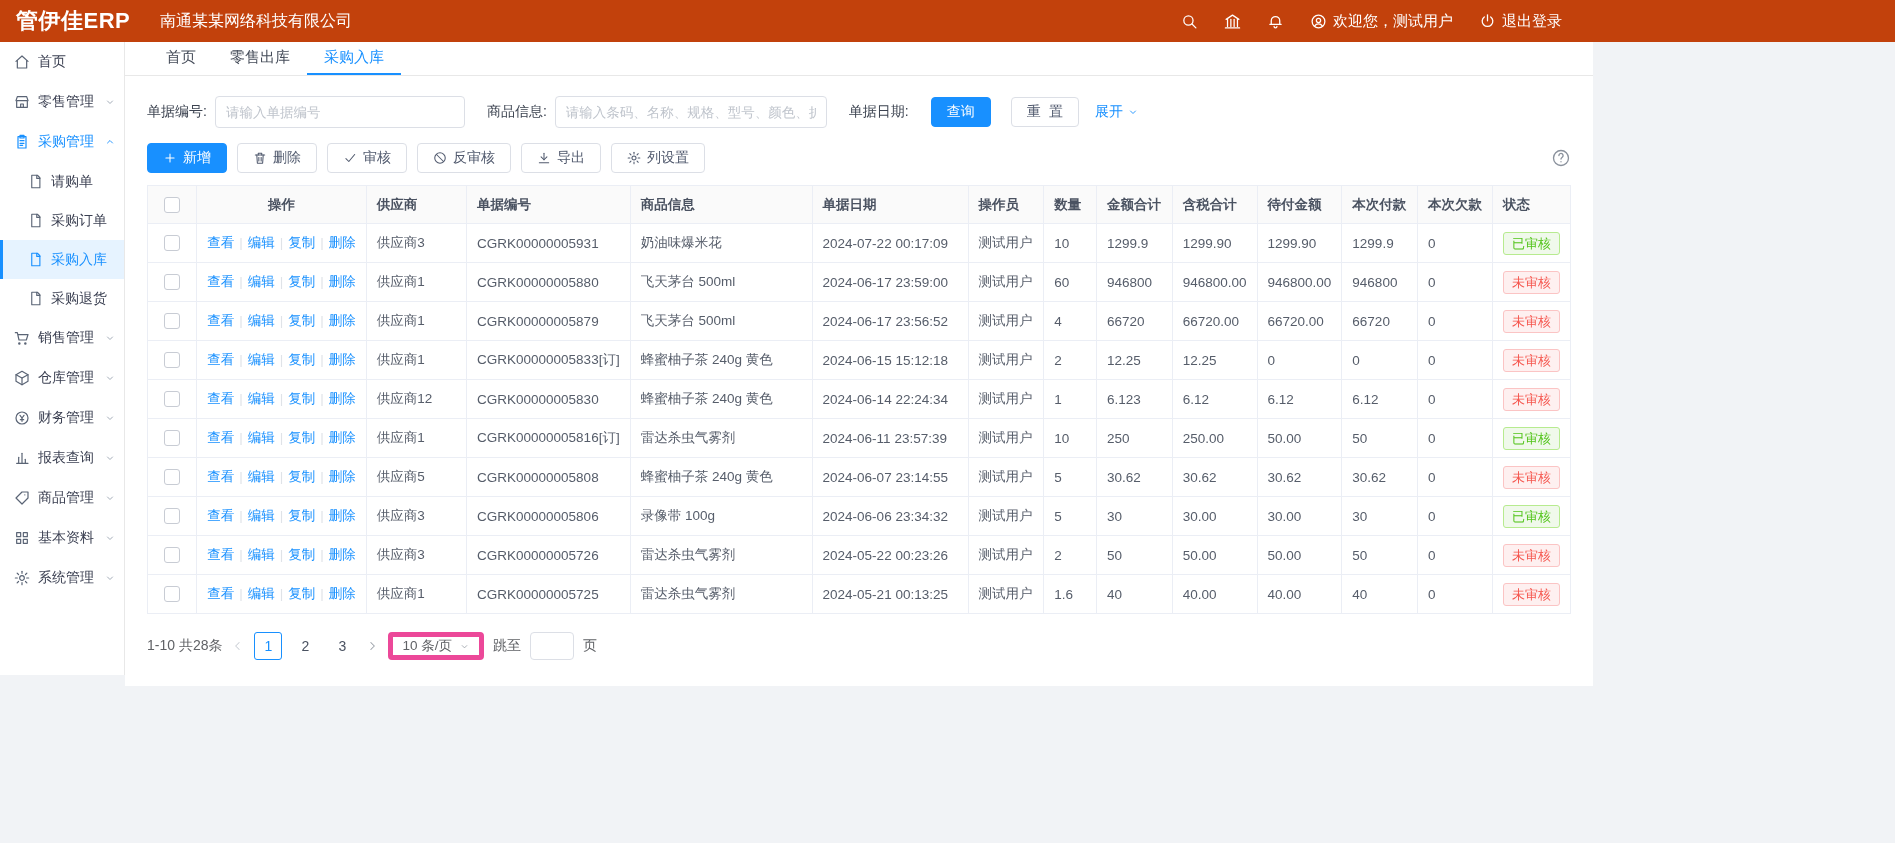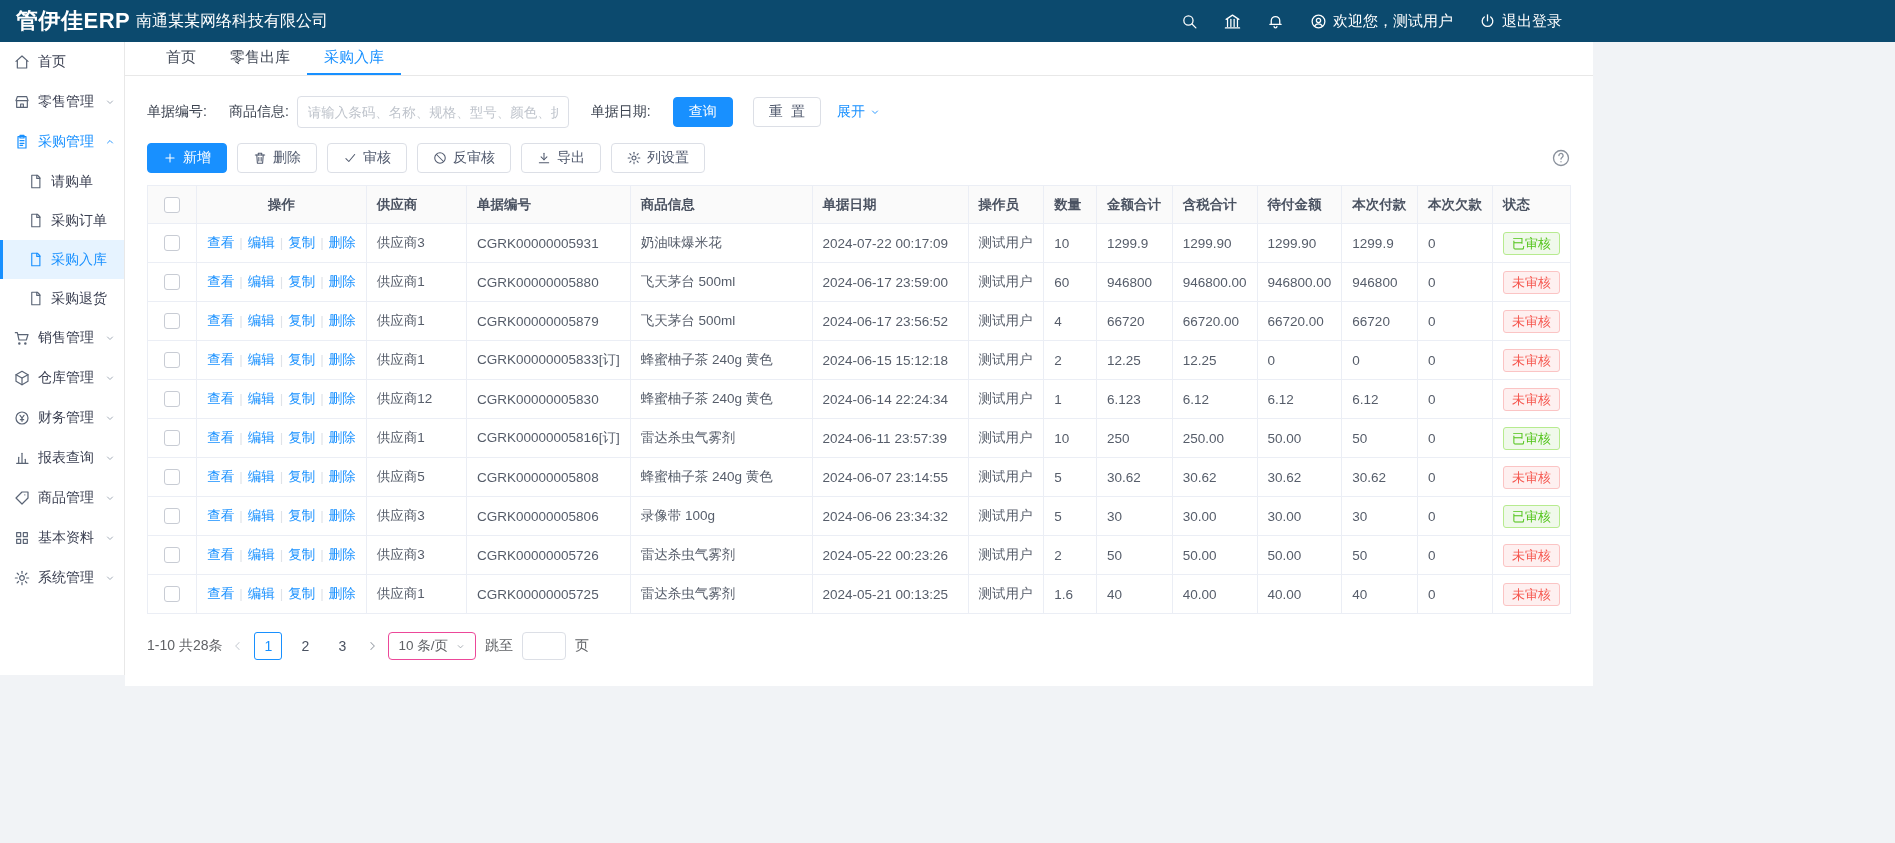--- a/index.html
+++ b/index.html
@@ -1,23 +1,23 @@
 <!DOCTYPE html>
 <html><head>
 <meta charset="utf-8">
 <style>
   *{margin:0;padding:0;box-sizing:border-box}
   html,body{width:1895px;height:843px}
   body{font-family:"Liberation Sans","DejaVu Sans",sans-serif;background:#f1f3f6;color:#333;font-size:14px;overflow:hidden}
   .ico{fill:none;stroke:currentColor;stroke-width:1.8;stroke-linecap:round;stroke-linejoin:round;flex:none;width:16px;height:16px}
 
   
-  .header{height:42px;background:#0c4a6e;display:flex;align-items:center;color:#fff;padding:0 16px}
+  .header{height:42px;background:#c2410c;display:flex;align-items:center;color:#fff;padding:0 16px}
   .logo{font-size:22px;font-weight:bold;letter-spacing:.5px;width:116px;flex:none;cursor:pointer}
-  .company{font-size:16px;margin-left:4px;white-space:nowrap}
+  .company{font-size:16px;margin-left:28px;white-space:nowrap}
   .hspacer{flex:1}
   .hgroup{display:flex;align-items:center;gap:26px;margin-right:317px}
   .hbtn{display:flex;align-items:center;gap:6px;cursor:pointer;color:#fff;font-size:15px;white-space:nowrap}
   .hbtn .ico{width:17px;height:17px}
 
   
   .layout{display:flex;height:633px}
   .sidebar{width:125px;background:#fff;border-right:1px solid #e8e8e8;flex:none}
   .side-item,.side-sub{display:flex;align-items:center;gap:8px;cursor:pointer;color:#3a3f51;font-size:14px;white-space:nowrap}
   .side-item{height:40px;padding:0 8px 0 14px}
@@ -75,21 +75,21 @@
   .badge.danger{color:#f5564e;background:#fef0f0;border:1px solid #fbc4c4}
 
   
   .pagination{display:flex;align-items:center;gap:9px;padding-top:18px;color:#606266;font-size:14px;width:1423px}
   .page-nav{display:flex;color:#9aa0a8;cursor:pointer}
   .page-nav .ico{width:14px;height:14px}
   .page-nav.disabled{color:#ccd0d6;cursor:default}
   .pages{display:flex;gap:9px}
   .page-btn{min-width:28px;height:28px;display:inline-flex;align-items:center;justify-content:center;cursor:pointer;color:#4a5261;border:1px solid transparent;border-radius:3px}
   .page-btn.active{border-color:#1890ff;color:#1890ff;background:#fff}
-  .page-size{height:28px;border:1px solid #ec4899;border-radius:4px;display:inline-flex;align-items:center;gap:7px;padding:0 9px;background:#fff;cursor:pointer;color:#606266;font-size:13.5px}
+  .page-size{height:28px;border:5px solid #ec4899;border-radius:4px;display:inline-flex;align-items:center;gap:7px;padding:0 9px;background:#fff;cursor:pointer;color:#606266;font-size:13.5px}
   .page-size .ico{width:11px;height:11px;color:#9aa0a8}
   .jump-input{width:44px;height:28px;border:1px solid #dcdfe6;border-radius:4px;padding:0 6px;font-size:13.5px;outline:none;font-family:inherit}
 </style>
 </head>
 <body>
 
 <header class="header">
   <div class="logo">管伊佳ERP</div>
   <div class="company">南通某某网络科技有限公司</div>
   <div class="hspacer"></div>
@@ -290,20 +290,21 @@
       <div class="tabbar" id="tabbar">
           <div class="tab">首页</div>
           <div class="tab">零售出库</div>
           <div class="tab active">采购入库</div>
         </div>
 
       <div class="content">
 
         <div class="filterbar">
           <label>单据编号:</label>
+          <input class="f-input w-code" placeholder="请输入单据编号" style="">
           <label class="gap">商品信息:</label>
           <input class="f-input w-prod" placeholder="请输入条码、名称、规格、型号、颜色、扩展..." style="">
           <label class="gap">单据日期:</label>
           <button class="btn btn-primary gap">查询</button>
           <button class="btn" style="margin-left:20px">重 置</button>
           <a class="expand-link">
             <span>展开</span>
             <svg viewBox="0 0 24 24" class="ico chev-blue">
                 <path d="M7 10l5 5 5-5"></path>
               </svg>

